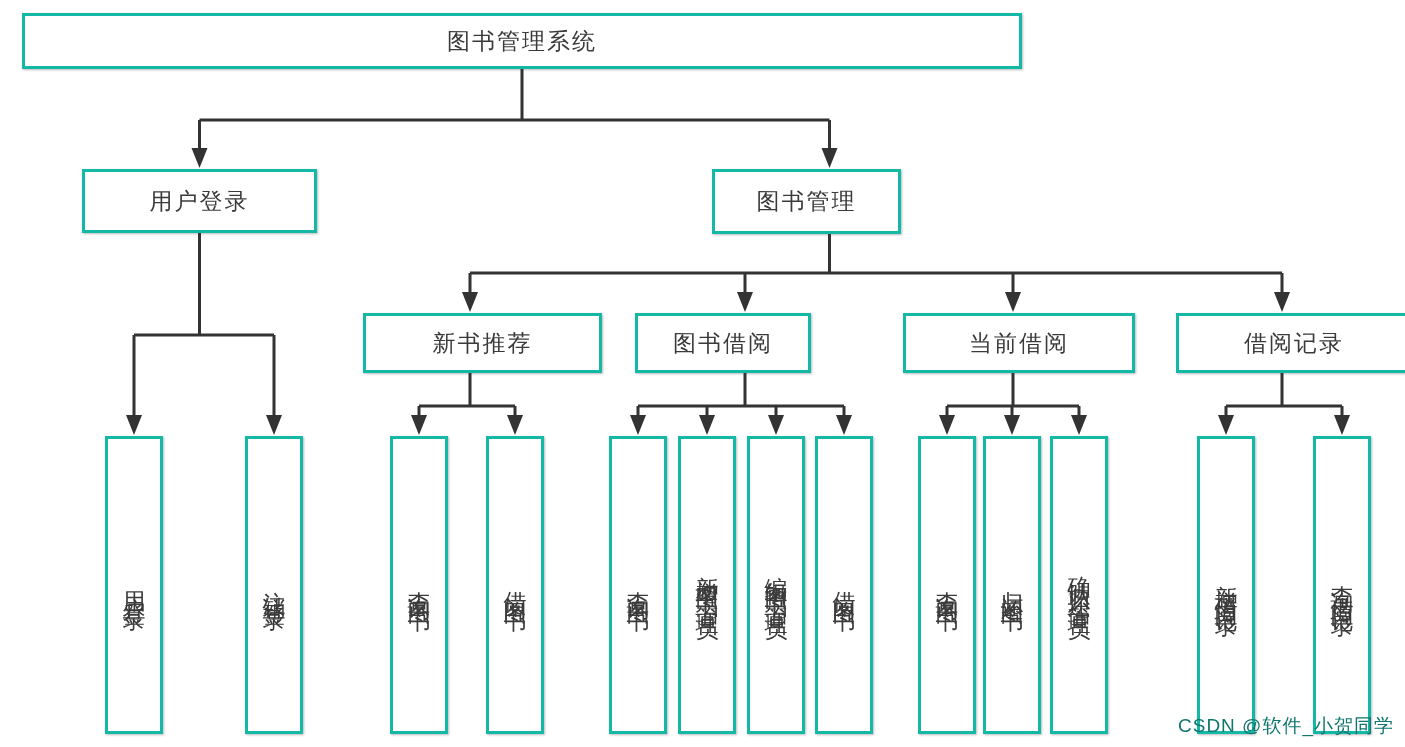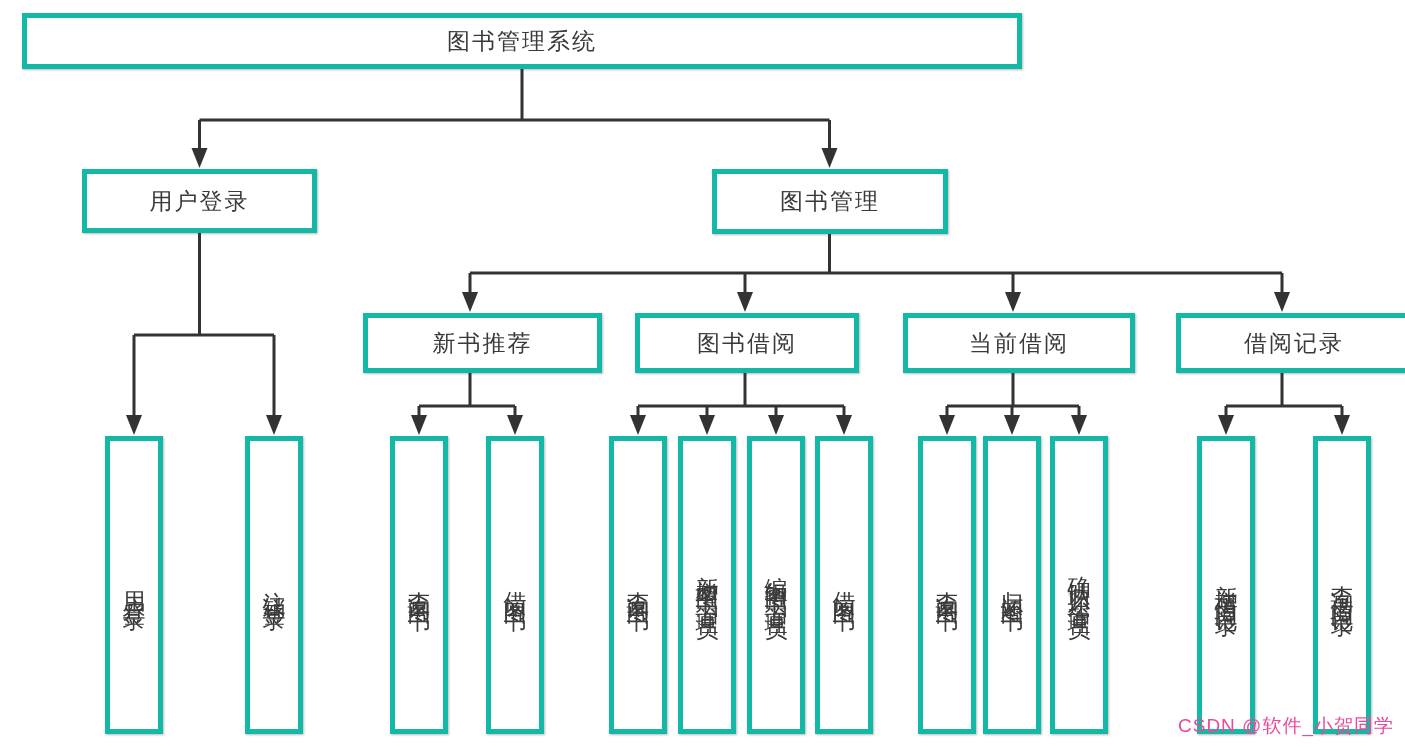--- a/index.html
+++ b/index.html
@@ -18,21 +18,21 @@
   .connectors {
     position: absolute;
     left: 0; top: 0;
     width: 1405px; height: 747px;
     z-index: 1;
   }
   .node {
     position: absolute;
     box-sizing: border-box;
     background: #ffffff;
-    border: 5px solid #14b8a6;
+    border: 3px solid #14b8a6;
     box-shadow: 1px 1px 2px rgba(60,60,60,0.35);
     display: flex;
     align-items: center;
     justify-content: center;
     color: #3a3a3a;
     z-index: 2;
   }
   .hlabel {
     font-size: 23px;
     letter-spacing: 2px;
@@ -45,21 +45,21 @@
     letter-spacing: 6px;
     line-height: 1;
   }
   .watermark {
     position: absolute;
     left: 1178px;
     top: 713px;
     z-index: 5;
     font-size: 19px;
     letter-spacing: 1px;
-    color: #ec4899;
+    color: #0f766e;
     white-space: nowrap;
   }
 </style>
 </head>
 <body>
 
 <div class="canvas">
 
   <svg class="connectors" viewBox="0 0 1405 747" xmlns="http://www.w3.org/2000/svg">
     <g stroke="#333333" stroke-width="3" fill="none">
@@ -101,28 +101,28 @@
     </g>
   </svg>
 
   <div class="node" style="left:22px; top:13px; width:1000px; height:56px">
     <span class="hlabel">图书管理系统</span>
   </div>
 
   <div class="node" style="left:82px; top:169px; width:235px; height:64px">
     <span class="hlabel">用户登录</span>
   </div>
-  <div class="node" style="left:712px; top:169px; width:236px; height:65px">
+  <div class="node" style="left:712px; top:169px; width:189px; height:65px">
     <span class="hlabel">图书管理</span>
   </div>
 
   <div class="node" style="left:363px; top:313px; width:239px; height:60px">
     <span class="hlabel">新书推荐</span>
   </div>
-  <div class="node" style="left:635px; top:313px; width:224px; height:60px">
+  <div class="node" style="left:635px; top:313px; width:176px; height:60px">
     <span class="hlabel">图书借阅</span>
   </div>
   <div class="node" style="left:903px; top:313px; width:232px; height:60px">
     <span class="hlabel">当前借阅</span>
   </div>
   <div class="node" style="left:1176px; top:313px; width:236px; height:60px">
     <span class="hlabel">借阅记录</span>
   </div>
 
   <div class="node" style="left:105px; top:436px; width:58px; height:298px">

